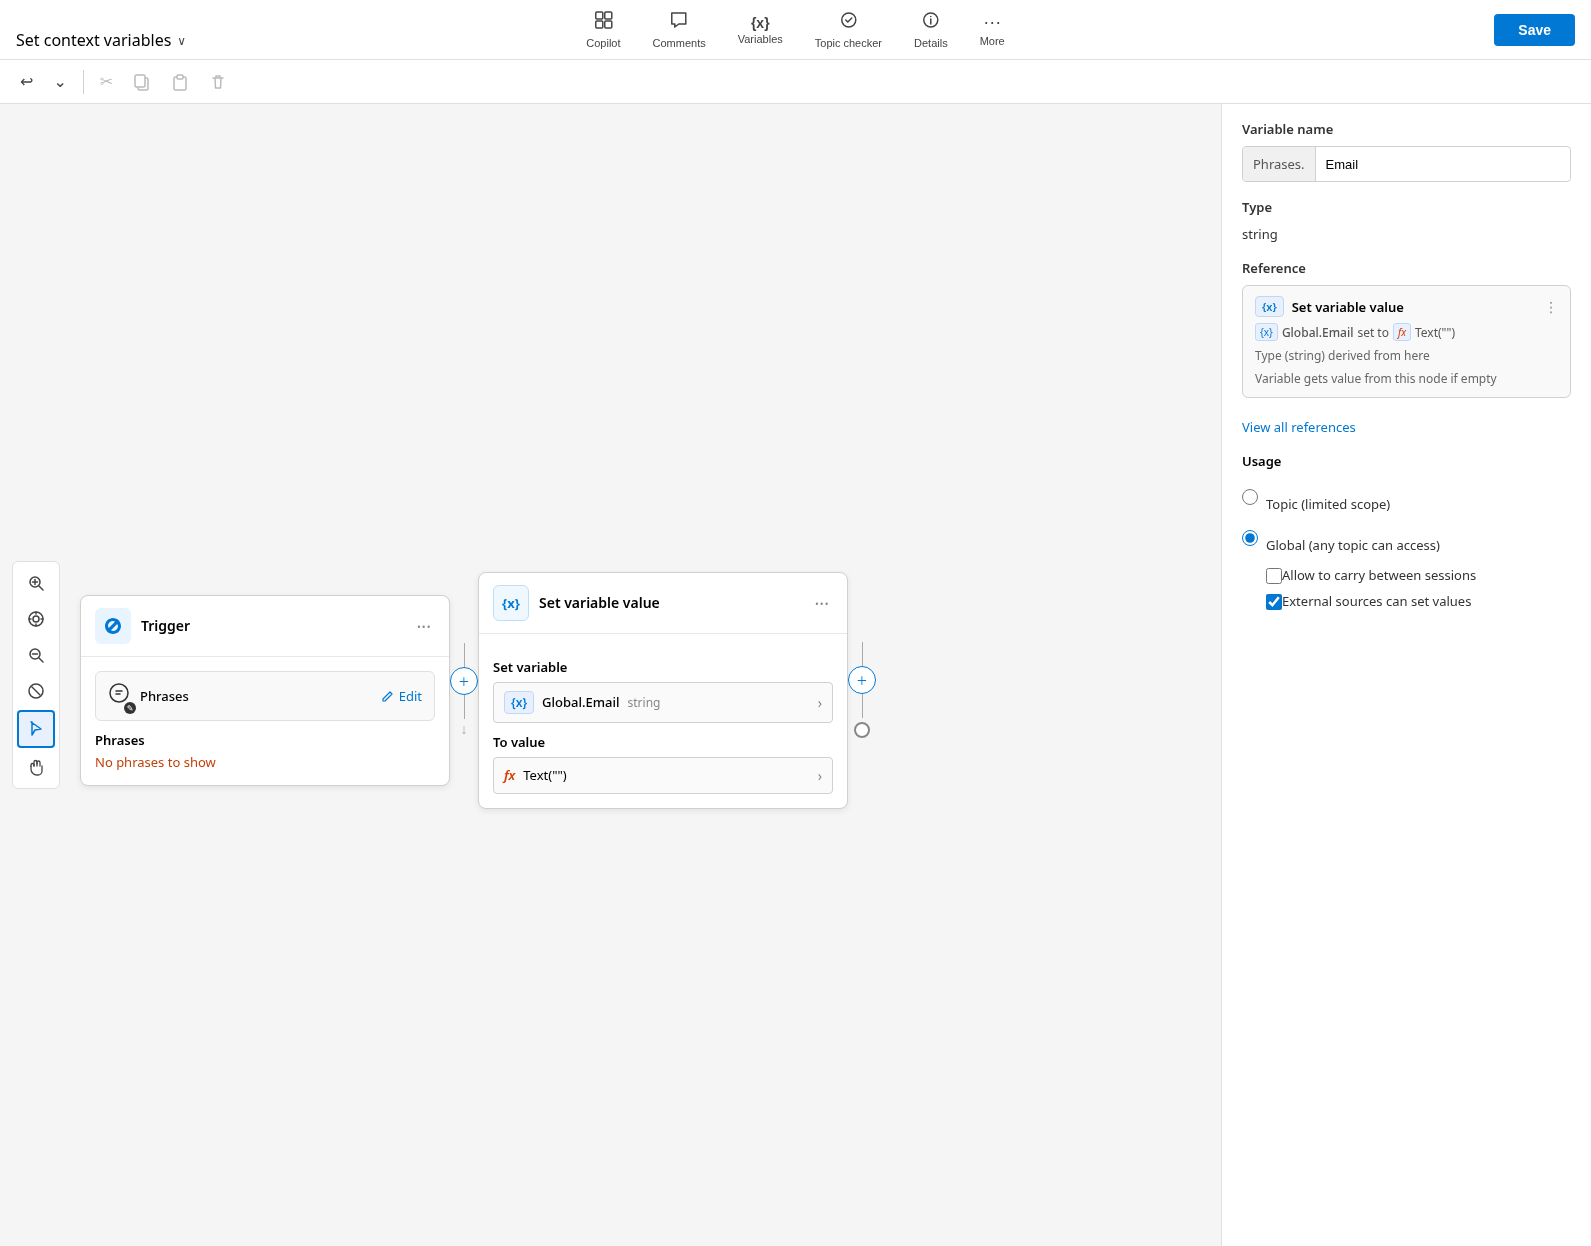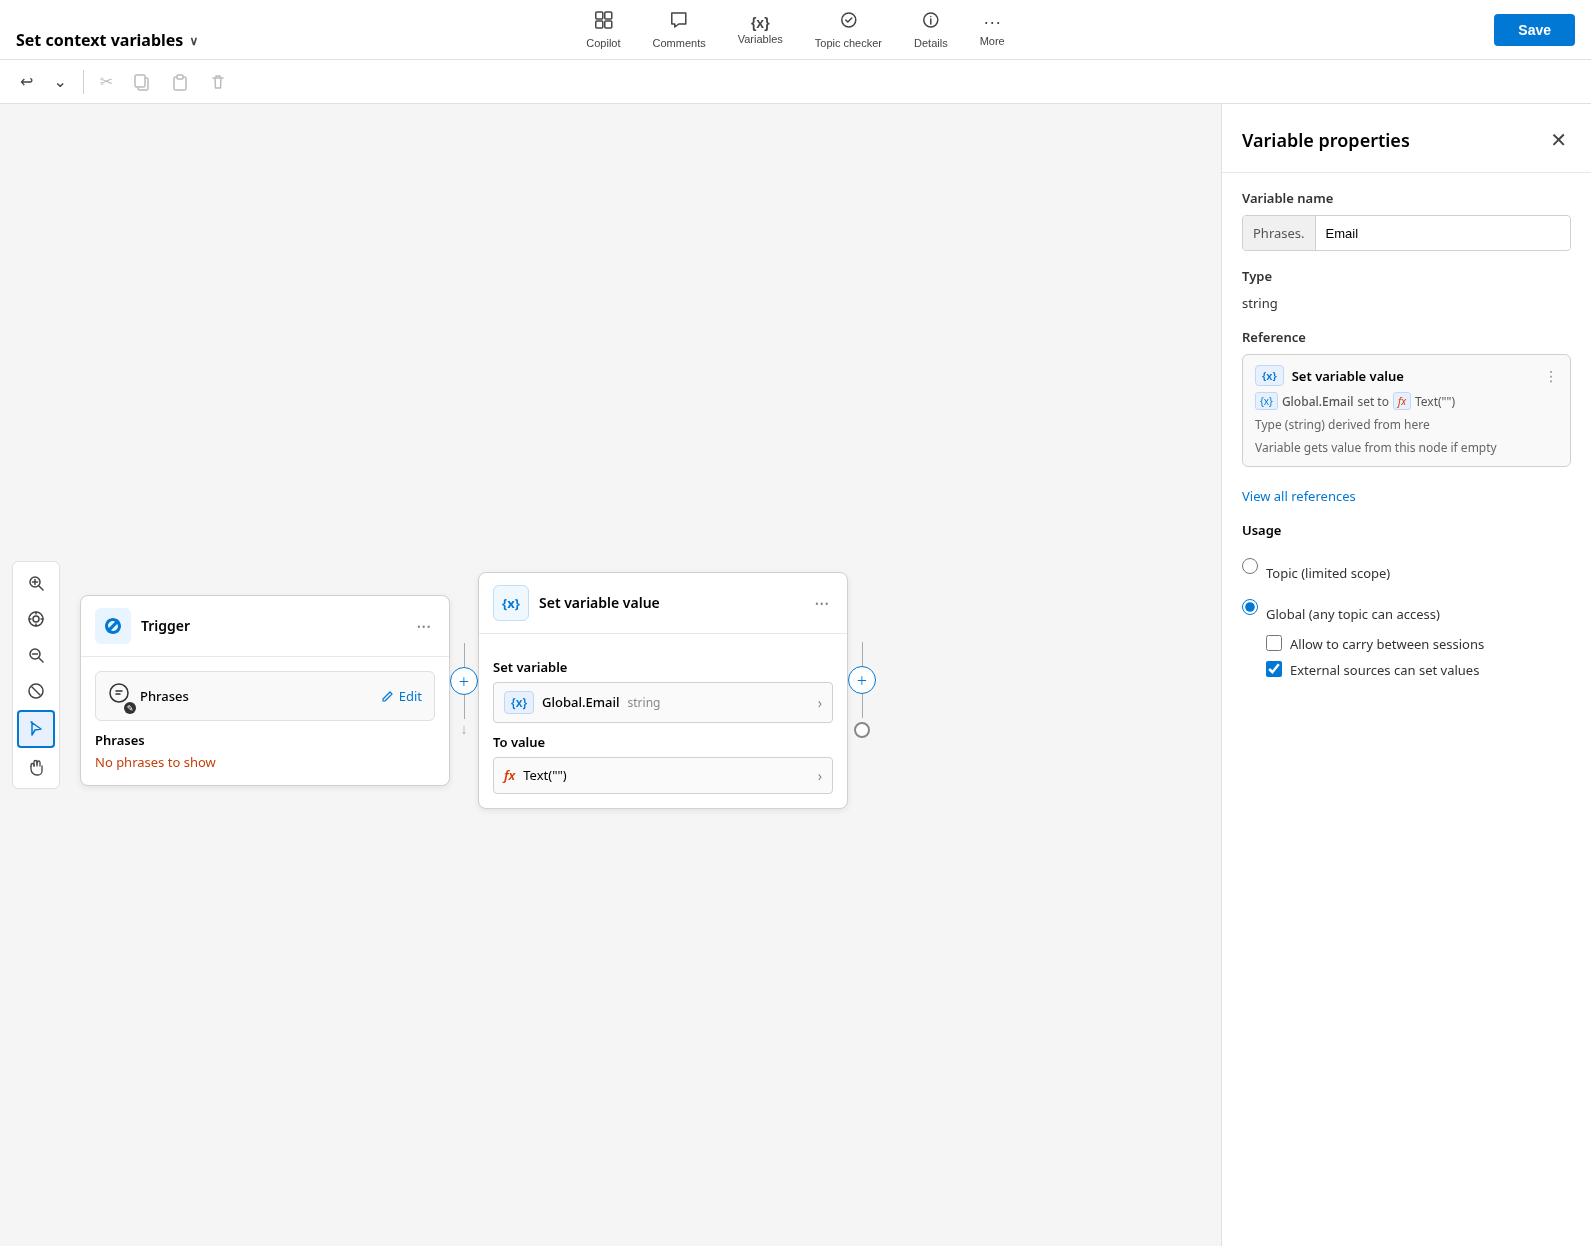--- a/index.html
+++ b/index.html
@@ -5,21 +5,21 @@
     * { box-sizing: border-box; margin: 0; padding: 0; }
     body { font-family: 'Segoe UI', system-ui, sans-serif; font-size: 14px; background: #f5f5f5; overflow: hidden; width: 1591px; height: 1246px; }
 
     
     .topbar {
       display: flex; align-items: center; height: 60px;
       background: #fff; border-bottom: 1px solid #e0e0e0;
       padding: 0 16px; gap: 12px; position: relative; z-index: 10;
     }
     .topbar-title {
-      font-size: 16px; font-weight: 700; display: flex; align-items: center; gap: 6px; cursor: pointer; margin-top: 21px;
+      font-size: 16px; font-weight: 400; display: flex; align-items: center; gap: 6px; cursor: pointer; margin-top: 21px;
     }
     .topbar-title .chevron { font-size: 12px; color: #444; }
     .topbar-center {
       display: flex; align-items: center; gap: 4px; position: absolute; left: 50%; transform: translateX(-50%);
     }
     .nav-btn {
       display: flex; flex-direction: column; align-items: center; gap: 2px;
       padding: 4px 14px; background: none; border: none; cursor: pointer;
       color: #444; font-size: 11px; border-radius: 4px;
     }
@@ -211,21 +211,21 @@
 
     .usage-section { margin-top: 16px; }
     .usage-title { font-size: 13px; font-weight: 600; margin-bottom: 10px; }
 
     .radio-group { display: flex; flex-direction: column; gap: 8px; margin-bottom: 12px; }
     .radio-item { display: flex; align-items: center; gap: 8px; cursor: pointer; }
     .radio-item input[type="radio"] { width: 16px; height: 16px; accent-color: #0078d4; cursor: pointer; }
     .radio-label { font-size: 13px; color: #333; margin-top: 15px; }
 
     .checkbox-group { display: flex; flex-direction: column; gap: 8px; margin-left: 24px; }
-    .checkbox-item { display: flex; align-items: flex-start; gap: 8px; cursor: pointer; }
+    .checkbox-item { display: flex; align-items: flex-end; gap: 0; cursor: pointer; }
     .checkbox-item input[type="checkbox"] { width: 16px; height: 16px; accent-color: #0078d4; cursor: pointer; }
     .checkbox-label { font-size: 13px; color: #333; }
   </style>
 </head>
 <body>
 
 <div class="topbar">
   <div class="topbar-title">
     <span>Set context variables</span>
     <span class="chevron">∨</span>
@@ -430,24 +430,20 @@
         <div class="connector-line"></div>
         <div class="connector-plus">+</div>
         <div class="connector-line"></div>
         <div class="end-circle"></div>
       </div>
 
     </div>
   </div>
 
   <div class="var-panel">
-    <div class="panel-header">
-      <span class="panel-title">Variable properties</span>
-      <button class="close-btn">✕</button>
-    </div>
 
     <div class="panel-body">
 
       <div class="field-label">Variable name</div>
       <div class="var-name-field">
         <span class="var-prefix">Phrases.</span>
         <input class="var-name-input" type="text" value="Email" style="">
       </div>
 
       <div class="type-section">

